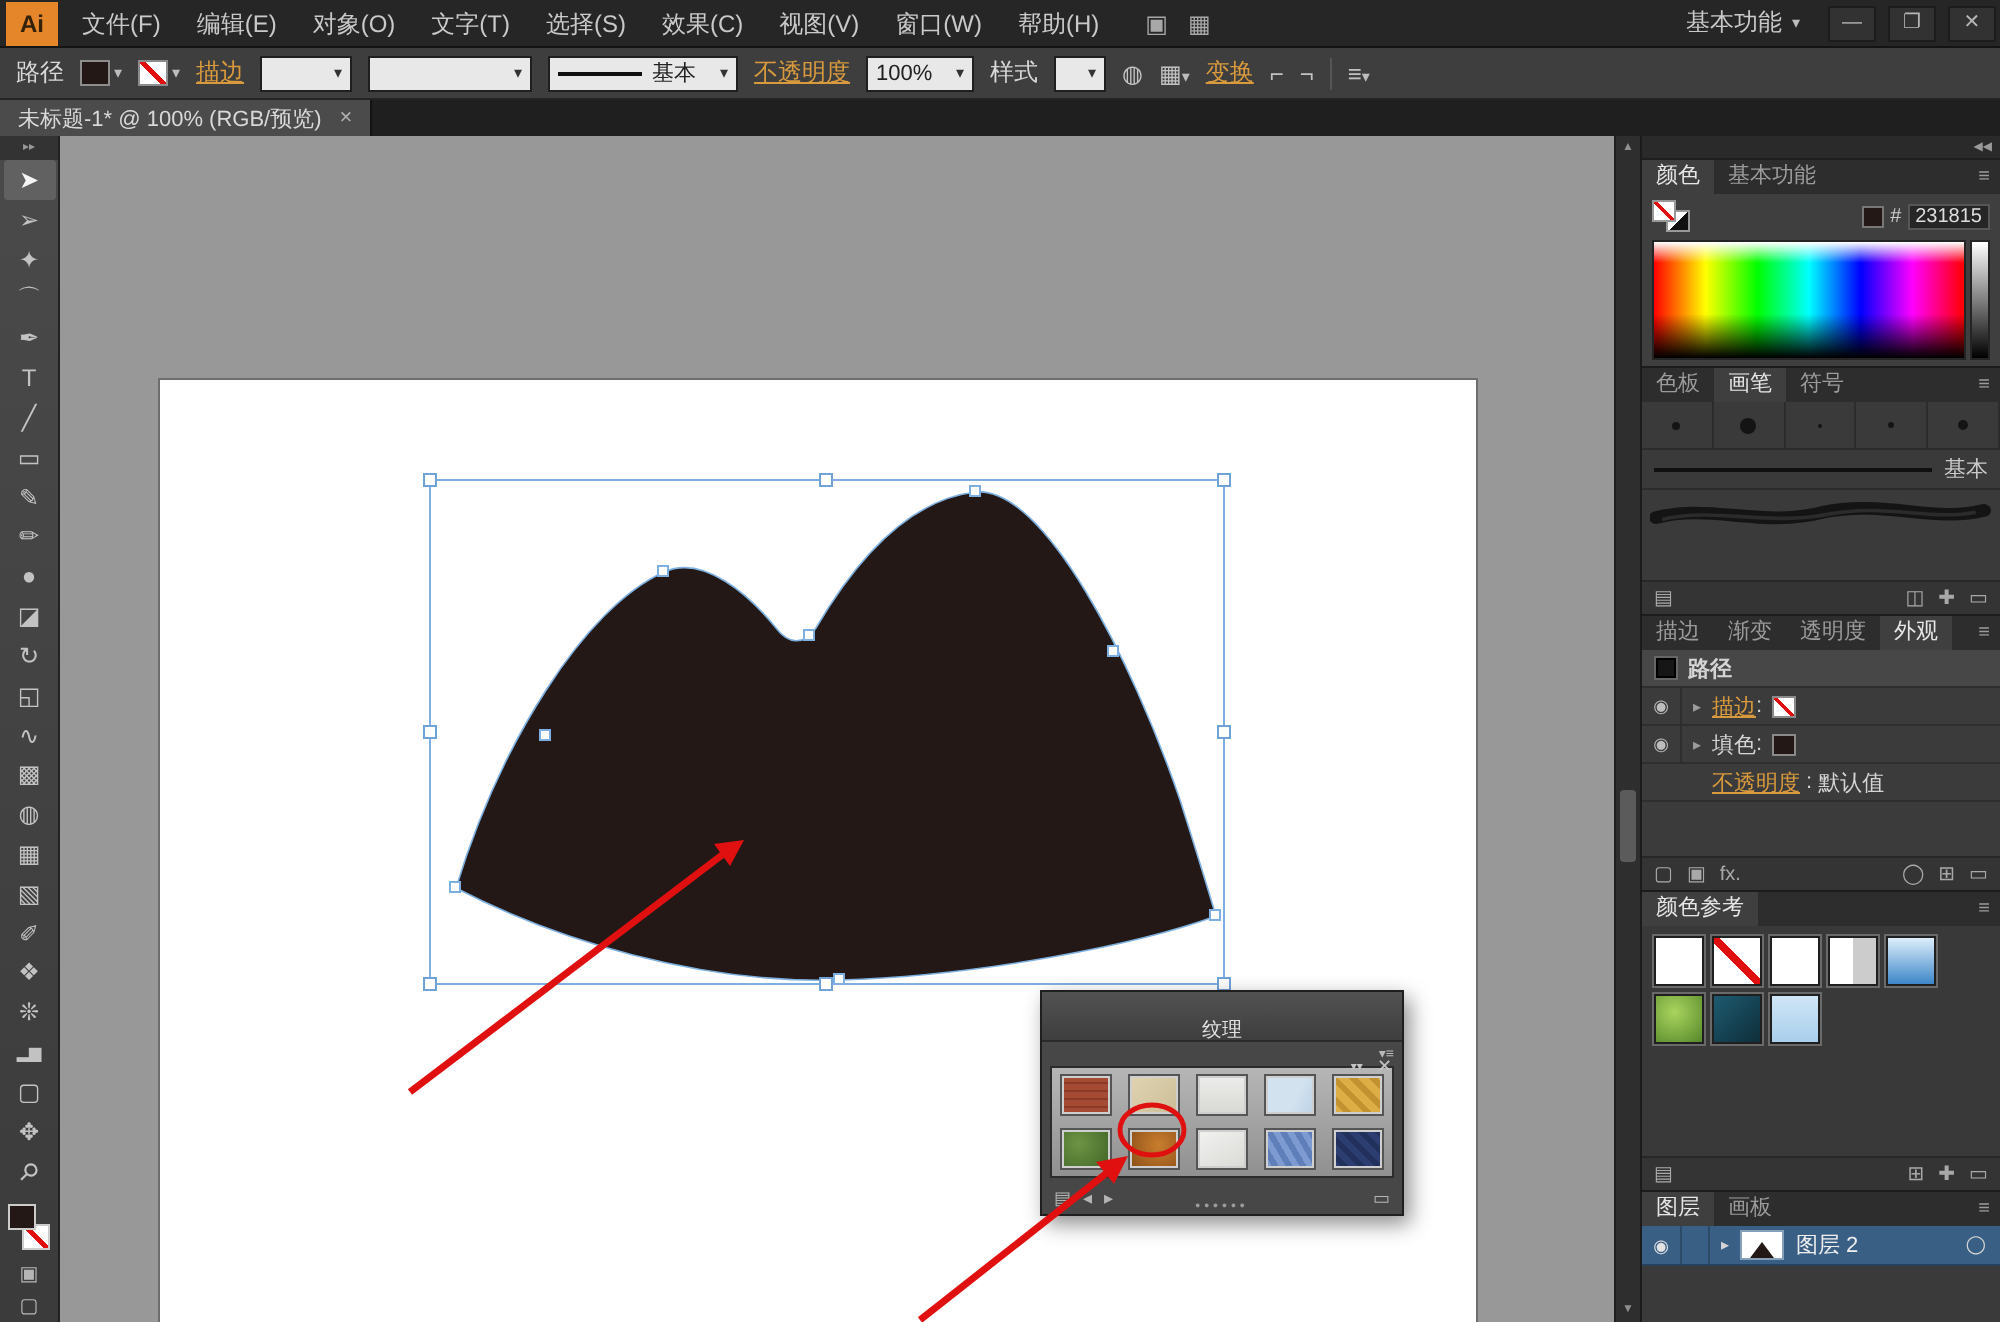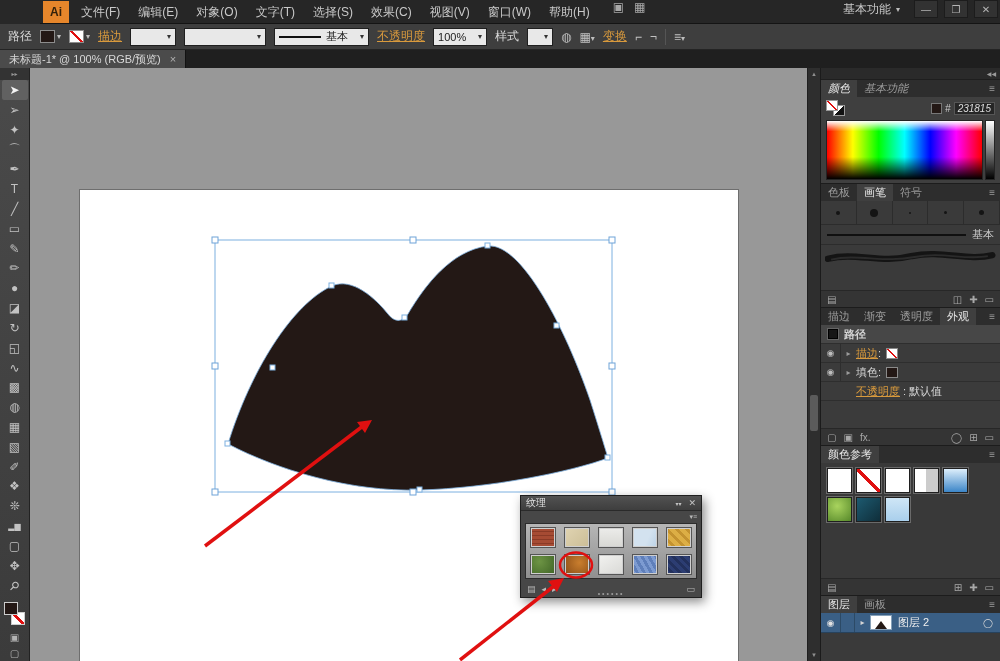--- a/index.html
+++ b/index.html
@@ -1,21 +1,21 @@
 <!DOCTYPE html>
 <html><head>
 <meta charset="utf-8">
 <style>
   *{margin:0;padding:0;box-sizing:border-box;}
   html,body{width:1000px;height:661px;overflow:hidden;}
   body{font-family:"Liberation Sans","DejaVu Sans",sans-serif;font-size:12px;background:#282828;color:#ccc;}
   #app{position:relative;width:1000px;height:661px;background:#282828;}
 
   
-  #menubar{position:absolute;top:0;left:0;right:0;height:24px;background:#262626;border-bottom:1px solid #141414;display:flex;align-items:flex-start;color:#c9c9c9;margin-left:40px;}
+  #menubar{position:absolute;top:0;left:0;right:0;height:24px;background:#262626;border-bottom:1px solid #141414;display:flex;align-items:center;color:#c9c9c9;}
   .logo{width:26px;height:22px;margin:1px 3px;background:#e6862b;color:#33210a;font-weight:bold;font-size:12px;display:flex;align-items:center;justify-content:center;}
   .menu-item{padding:0 9px;height:24px;line-height:24px;font-size:12px;cursor:default;}
   .mb-icons{display:flex;gap:10px;margin-left:14px;color:#a8a8a8;font-size:12px;}
   .mb-right{margin-left:auto;display:flex;align-items:center;gap:6px;padding-right:2px;}
   .workspace{display:flex;align-items:center;gap:5px;color:#c9c9c9;padding:0 8px;font-size:12px;}
   .win-btn{width:24px;height:18px;display:flex;align-items:center;justify-content:center;color:#b5b5b5;font-size:10px;background:#323232;border:1px solid #1c1c1c;}
 
   
   #controlbar{position:absolute;top:24px;left:0;right:0;height:26px;background:#3e3e3e;border-bottom:1px solid #242424;display:flex;align-items:center;gap:8px;padding:0 8px;color:#d8d8d8;font-size:12px;}
   .cb-link{color:#d99a3d;text-decoration:underline;cursor:pointer;}
@@ -55,42 +55,42 @@
   .selbox{fill:none;stroke:#7db0e0;stroke-width:1;}
   .handle{fill:#fff;stroke:#6fa3d8;stroke-width:1;}
   .anchor{fill:#fff;stroke:#7db0e0;stroke-width:1;}
   #v-scroll{position:absolute;right:0;top:0;bottom:0;width:13px;background:#2e2e2e;border-left:1px solid #1f1f1f;z-index:5;}
   .vs-arrow{position:absolute;left:0;width:12px;height:12px;color:#8f8f8f;font-size:6px;text-align:center;line-height:12px;}
   .vs-up{top:0;} .vs-down{bottom:0;}
   .vs-thumb{position:absolute;left:2px;right:2px;top:327px;height:36px;background:#5b5b5b;border-radius:2px;}
 
   
   #texture-panel{position:absolute;left:490px;top:427px;width:182px;background:#474747;border:1px solid #1f1f1f;box-shadow:3px 4px 10px rgba(0,0,0,.45);z-index:10;}
-  .tp-titlebar{height:15px;background:linear-gradient(#525252,#3e3e3e);border-bottom:1px solid #2a2a2a;display:flex;align-items:center;padding:0 5px;color:#e0e0e0;font-size:10px;gap:6px;}
+  .tp-titlebar{height:15px;background:linear-gradient(#525252,#3e3e3e);border-bottom:1px solid #2a2a2a;display:flex;align-items:center;padding:12px 5px;color:#e0e0e0;font-size:10px;gap:6px;flex-direction:column;}
   .tp-ctrl{margin-left:auto;display:flex;gap:7px;align-items:center;color:#c3c3c3;}
   .tp-ctrl .small{font-size:6px;} .tp-ctrl .x{font-size:9px;}
   .tp-flyout{height:12px;display:flex;justify-content:flex-end;align-items:center;padding:0 4px;color:#b9b9b9;font-size:7px;}
   .tp-swatch-area{margin:0 4px 2px 4px;background:linear-gradient(#b6b6b6,#909090);border:1px solid #2c2c2c;padding:3px 4px;display:flex;flex-wrap:wrap;gap:6px 8px;}
   .tx{width:26px;height:21px;border:1px solid #555;box-shadow:inset 0 0 0 1px #cfcfcf;cursor:pointer;}
   .tp-footer{height:16px;display:flex;align-items:center;padding:0 6px;color:#b5b5b5;font-size:9px;gap:6px;position:relative;}
   .tp-footer .right{margin-left:auto;}
   .tp-dots{position:absolute;left:50%;bottom:0;transform:translateX(-50%);color:#9c9c9c;font-size:7px;letter-spacing:2px;}
 
   
   #dock{position:absolute;right:0;top:68px;bottom:0;width:180px;background:#3c3c3c;border-left:1px solid #1b1b1b;display:flex;flex-direction:column;}
   .dock-collapse{height:12px;background:#2a2a2a;color:#9a9a9a;font-size:6px;text-align:right;line-height:12px;padding-right:4px;border-bottom:1px solid #1e1e1e;}
   .panel{border-bottom:1px solid #1c1c1c;display:flex;flex-direction:column;}
   .panel-header{height:17px;background:#2d2d2d;display:flex;align-items:center;color:#9b9b9b;font-size:11px;flex:none;}
   .ptab{padding:0 7px;height:17px;line-height:17px;cursor:pointer;white-space:nowrap;}
   .ptab.active{background:#3f3f3f;color:#e6e6e6;}
   .pmenu{margin-left:auto;padding-right:5px;color:#9b9b9b;font-size:10px;cursor:pointer;}
   .panel-footer{height:17px;background:#343434;border-top:1px solid #272727;display:flex;align-items:center;color:#a8a8a8;font-size:10px;padding:0 6px;gap:7px;flex:none;}
   .pf-right{margin-left:auto;display:flex;gap:7px;}
 
-  .panel.color{height:104px;font-style:italic;}
+  .panel.color{height:104px;}
   .color-body{flex:1;background:#3f3f3f;padding:3px 5px;display:flex;flex-direction:column;gap:3px;}
   .color-top{display:flex;align-items:center;height:17px;gap:4px;}
   .fs-pair{position:relative;width:22px;height:17px;}
   .fs-back{position:absolute;left:7px;top:5px;width:12px;height:11px;border:1px solid #999;background:linear-gradient(135deg,#fff 50%,#111 50%);}
   .fs-front{position:absolute;left:0;top:0;width:12px;height:11px;border:1px solid #999;background:linear-gradient(45deg,transparent 43%,#e01010 43% 57%,transparent 57%),#fff;}
   .hex-group{margin-left:auto;display:flex;align-items:center;gap:3px;color:#ccc;font-size:10px;}
   .hex-swatch{width:11px;height:11px;border:1px solid #777;}
   .hex-box{background:#262626;border:1px solid #565656;color:#ddd;padding:0 3px;height:13px;line-height:12px;font-size:10px;min-width:40px;}
   .spectrum-row{flex:1;display:flex;gap:2px;}
   .spectrum{flex:1;border:1px solid #242424;background:

